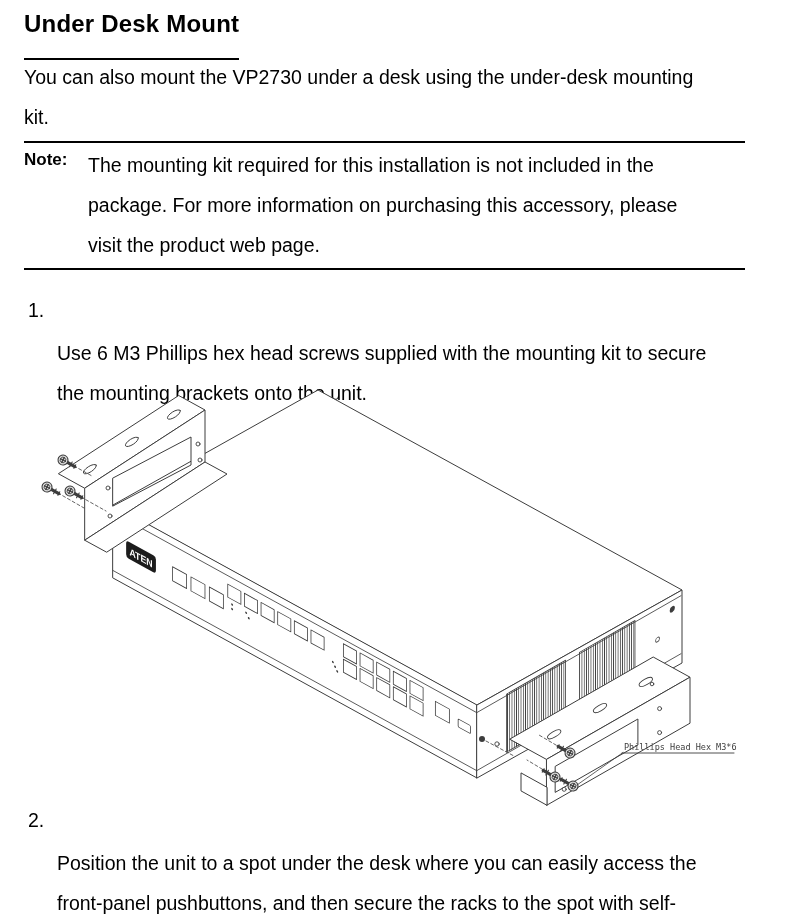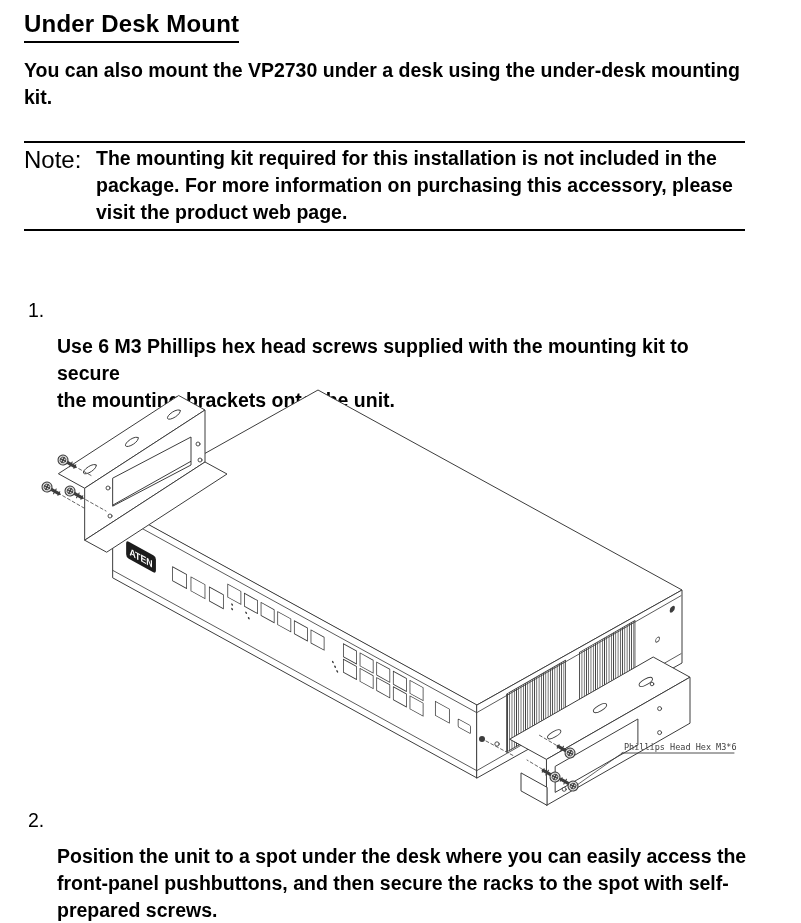--- a/index.html
+++ b/index.html
@@ -1,26 +1,26 @@
 <!DOCTYPE html>
 <html><head>
 <meta charset="utf-8">
 <style>
   html,body{margin:0;padding:0;background:#ffffff;}
   body{width:801px;height:923px;position:relative;overflow:hidden;
        font-family:"Liberation Sans",sans-serif;color:#000;}
   .abs{position:absolute;}
   .page-title{left:24px;top:10px;font-size:24px;font-weight:bold;
-              border-bottom:2px solid #000;padding-bottom:3px;letter-spacing:.2px;}
-  .body-text{font-size:19.5px;line-height:27px;white-space:pre-line;font-weight:bold;}
+              border-bottom:2px solid #000;padding-bottom:20px;letter-spacing:.2px;}
+  .body-text{font-size:19.5px;line-height:40px;white-space:pre-line;}
   .intro{left:24px;top:57px;width:740px;}
   .note{left:24px;top:141px;width:721px;border-top:2px solid #000;
         border-bottom:2px solid #000;padding:2px 0 3px 0;display:flex;}
-  .note-label{width:64px;font-weight:normal;font-size:24px;line-height:29px;flex:none;}
-  .note-text{flex:1;margin-left:8px;}
+  .note-label{width:64px;font-weight:bold;font-size:17px;line-height:29px;flex:none;}
+  .note-text{flex:1;}
   .step{display:flex;}
   .step1{left:28px;top:296px;width:740px;}
   .step2{left:28px;top:806px;width:740px;}
   .step-num{width:29px;flex:none;font-size:19.5px;line-height:29px;}
   .step-body{width:690px;margin-top:37px;}
   svg text{font-family:"DejaVu Sans Mono","Liberation Mono",monospace;}
   svg .logo-t{font-family:"Liberation Sans",sans-serif;}
 </style>
 </head>
 <body>

